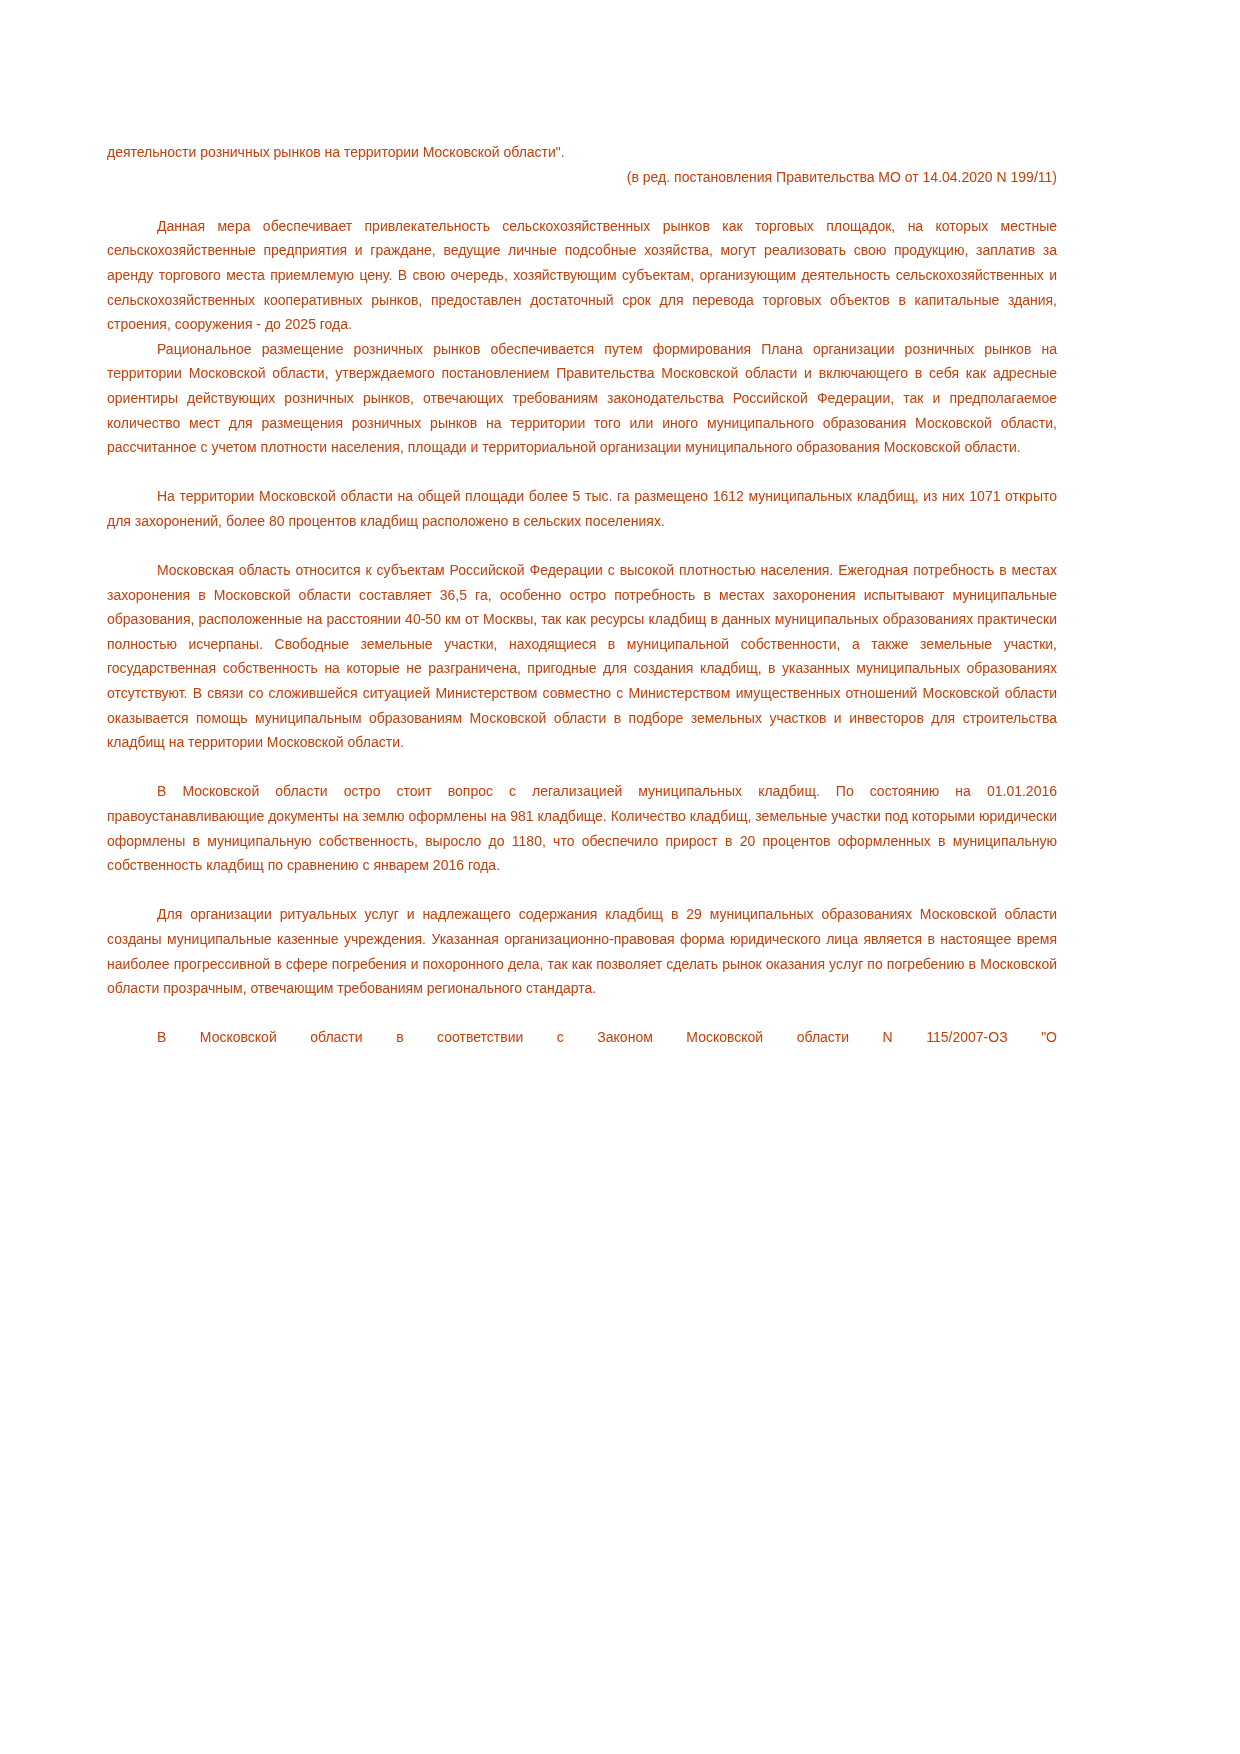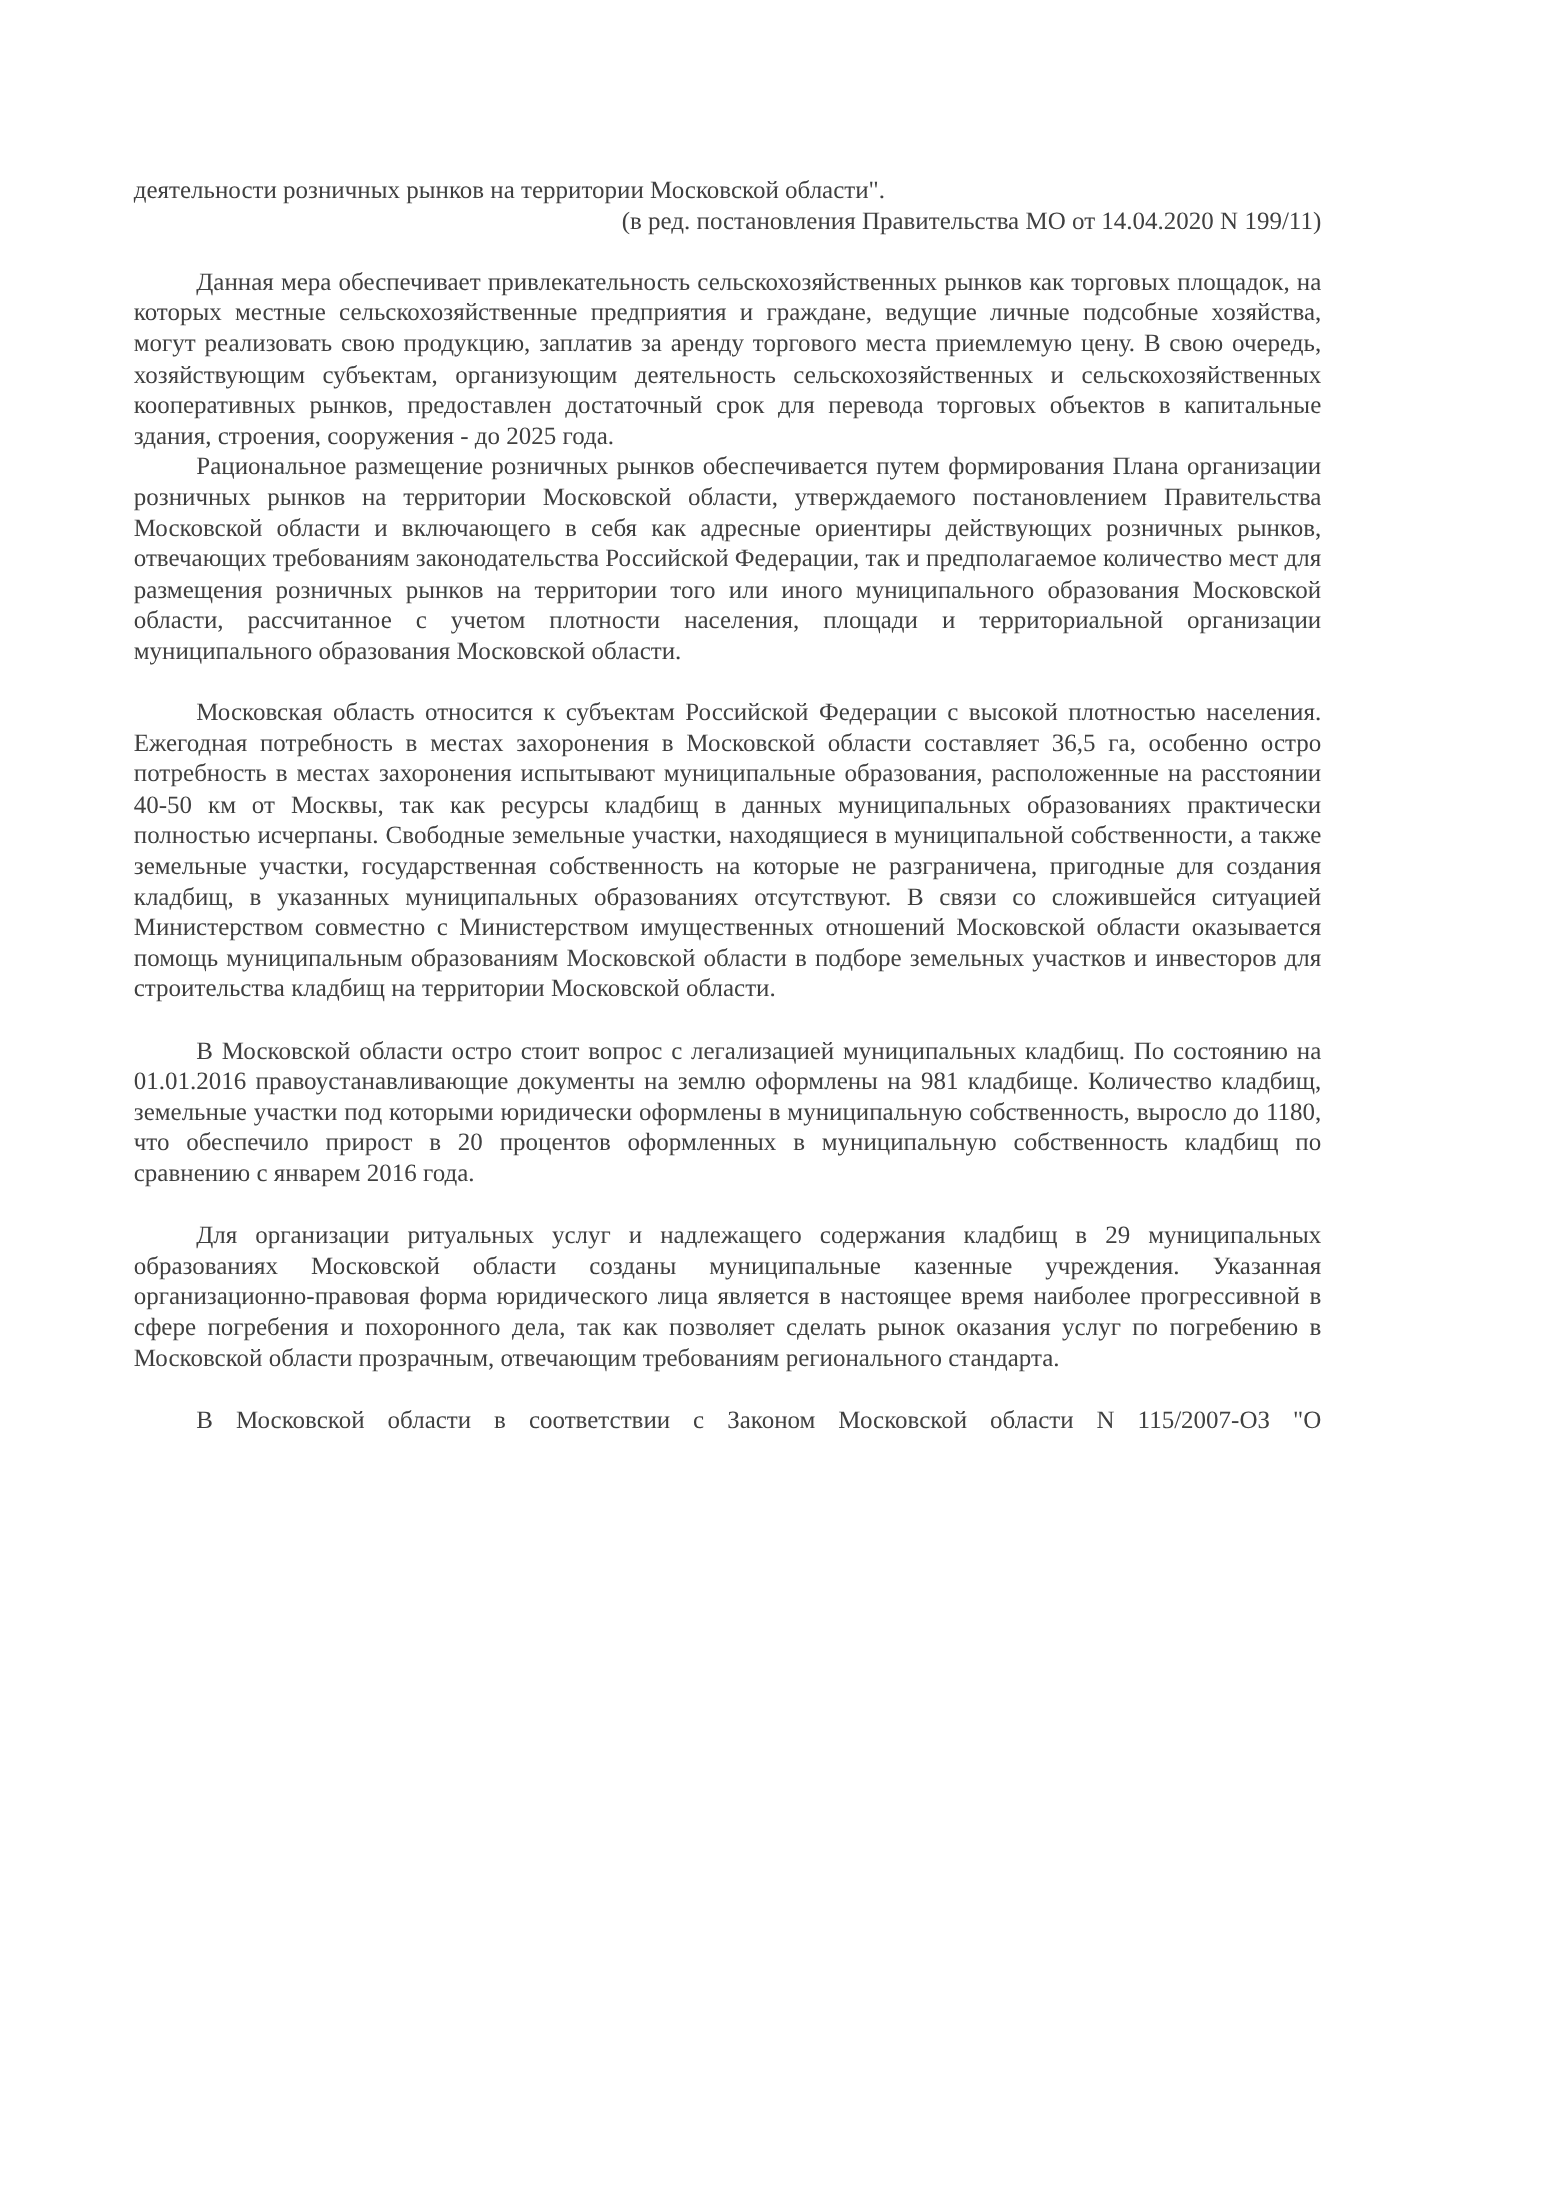--- a/index.html
+++ b/index.html
@@ -2,24 +2,24 @@
 <html><head>
 <meta charset="utf-8">
 <style>
   html, body { margin: 0; padding: 0; background: #ffffff; }
   body { width: 1240px; height: 1754px; position: relative; overflow: hidden; }
   .page {
     position: absolute;
     left: 107px;
     top: 140px;
     width: 950px;
-    font-family: Liberation Serif, serif;
-    font-size: 20px;
+    font-family: Liberation Sans, sans-serif;
+    font-size: 14px;
     line-height: 24.6px;
-    color: #404040;
+    color: #c2410c;
   }
   .p {
     margin: 0 0 24.6px 0;
     text-align: justify;
     text-indent: 50px;
   }
   .p.noindent { text-indent: 0; }
   .p.tight { margin-bottom: 0; }
   .note { margin: 0 0 24.6px 0; text-indent: 0; text-align: right; }
   .last-line-justify { text-align-last: justify; }
@@ -28,20 +28,21 @@
 <body>
 
 <div class="page">
   <p class="p noindent tight">деятельности розничных рынков на территории Московской области".</p>
   <p class="note">(в ред. постановления Правительства МО от 14.04.2020 N 199/11)</p>
 
   <p class="p tight">Данная мера обеспечивает привлекательность сельскохозяйственных рынков как торговых площадок, на которых местные сельскохозяйственные предприятия и граждане, ведущие личные подсобные хозяйства, могут реализовать свою продукцию, заплатив за аренду торгового места приемлемую цену. В свою очередь, хозяйствующим субъектам, организующим деятельность сельскохозяйственных и сельскохозяйственных кооперативных рынков, предоставлен достаточный срок для перевода торговых объектов в капитальные здания, строения, сооружения - до 2025 года.</p>
 
   <p class="p">Рациональное размещение розничных рынков обеспечивается путем формирования Плана организации розничных рынков на территории Московской области, утверждаемого постановлением Правительства Московской области и включающего в себя как адресные ориентиры действующих розничных рынков, отвечающих требованиям законодательства Российской Федерации, так и предполагаемое количество мест для размещения розничных рынков на территории того или иного муниципального образования Московской области, рассчитанное с учетом плотности населения, площади и территориальной организации муниципального образования Московской области.</p>
 
+  <p class="p">На территории Московской области на общей площади более 5 тыс. га размещено 1612 муниципальных кладбищ, из них 1071 открыто для захоронений, более 80 процентов кладбищ расположено в сельских поселениях.</p>
 
   <p class="p">Московская область относится к субъектам Российской Федерации с высокой плотностью населения. Ежегодная потребность в местах захоронения в Московской области составляет 36,5 га, особенно остро потребность в местах захоронения испытывают муниципальные образования, расположенные на расстоянии 40-50 км от Москвы, так как ресурсы кладбищ в данных муниципальных образованиях практически полностью исчерпаны. Свободные земельные участки, находящиеся в муниципальной собственности, а также земельные участки, государственная собственность на которые не разграничена, пригодные для создания кладбищ, в указанных муниципальных образованиях отсутствуют. В связи со сложившейся ситуацией Министерством совместно с Министерством имущественных отношений Московской области оказывается помощь муниципальным образованиям Московской области в подборе земельных участков и инвесторов для строительства кладбищ на территории Московской области.</p>
 
   <p class="p">В Московской области остро стоит вопрос с легализацией муниципальных кладбищ. По состоянию на 01.01.2016 правоустанавливающие документы на землю оформлены на 981 кладбище. Количество кладбищ, земельные участки под которыми юридически оформлены в муниципальную собственность, выросло до 1180, что обеспечило прирост в 20 процентов оформленных в муниципальную собственность кладбищ по сравнению с январем 2016 года.</p>
 
   <p class="p">Для организации ритуальных услуг и надлежащего содержания кладбищ в 29 муниципальных образованиях Московской области созданы муниципальные казенные учреждения. Указанная организационно-правовая форма юридического лица является в настоящее время наиболее прогрессивной в сфере погребения и похоронного дела, так как позволяет сделать рынок оказания услуг по погребению в Московской области прозрачным, отвечающим требованиям регионального стандарта.</p>
 
   <p class="p last-line-justify">В Московской области в соответствии с Законом Московской области N 115/2007-ОЗ "О</p>
 </div>
 

